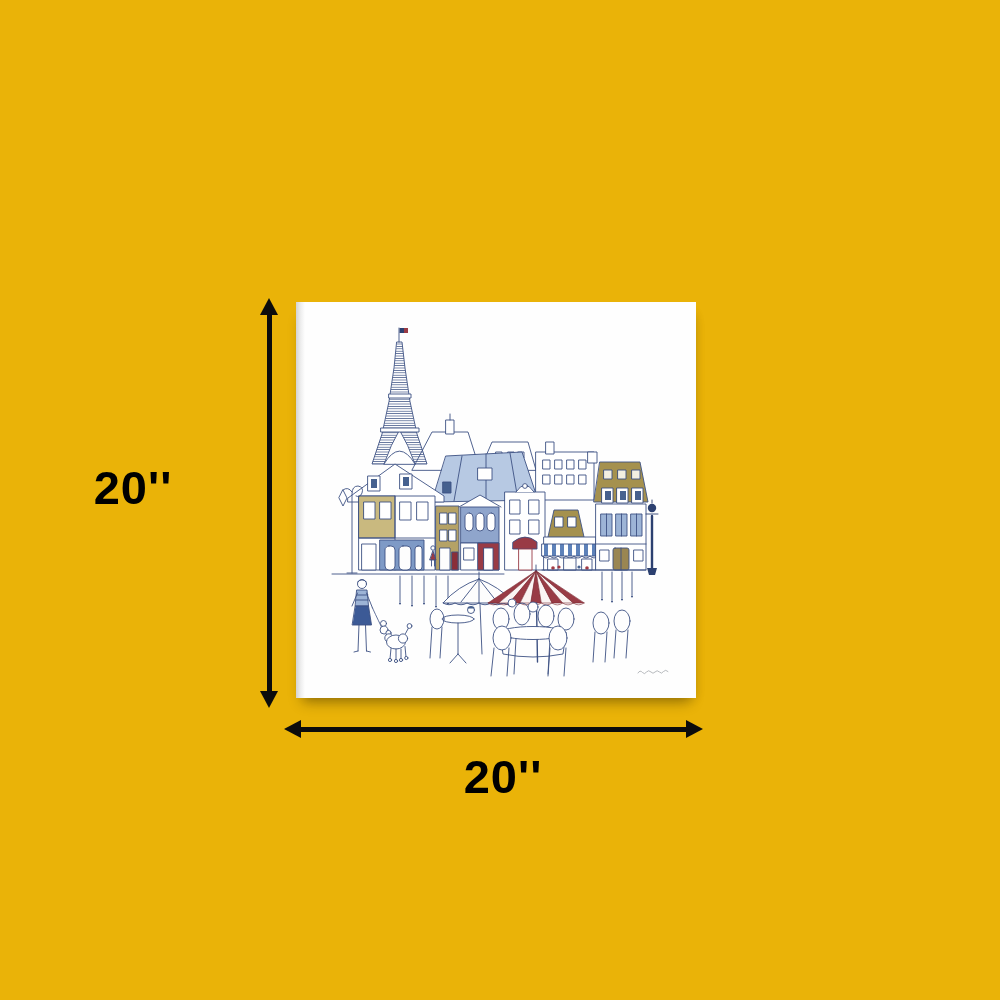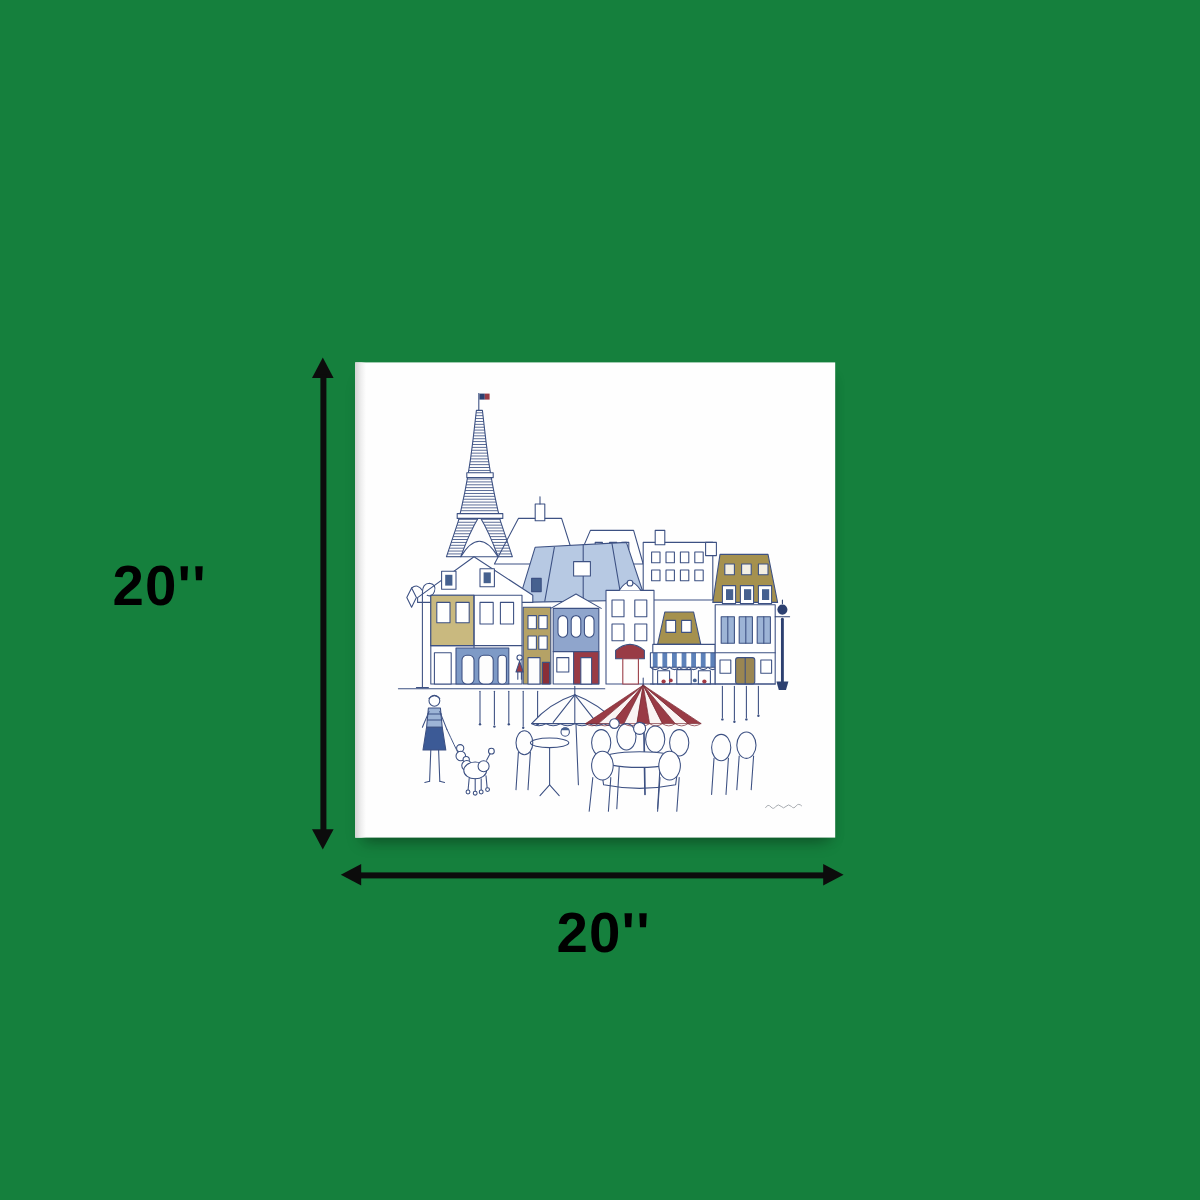--- a/index.html
+++ b/index.html
@@ -1,16 +1,16 @@
 <!DOCTYPE html>
 <html><head>
 <meta charset="utf-8">
 <style>
   html,body{margin:0;padding:0;background:#ffffff;}
-  .page{position:relative;width:1000px;height:1000px;background:#15803d;overflow:hidden;
+  .page{position:relative;width:1000px;height:1000px;background:#eab308;overflow:hidden;
         font-family:"Liberation Sans",sans-serif;}
   
   .canvas-print{position:absolute;left:296px;top:302px;width:400px;height:396px;background:#fefefe;
         box-shadow:0 10px 13px -6px rgba(0,0,0,.32), 4px 6px 10px -5px rgba(0,0,0,.12);}
   .canvas-print::before{content:"";position:absolute;left:0;top:0;bottom:0;width:9px;
         background:linear-gradient(to right,#d3d3d3,#efefef 55%,rgba(255,255,255,0));pointer-events:none;}
   .canvas-print svg{position:absolute;left:0;top:0;}
   
   .shaft-v{position:absolute;left:267px;top:312px;width:5px;height:381px;background:#0c0c0c;}
   .shaft-h{position:absolute;left:300px;top:727px;width:387px;height:5px;background:#0c0c0c;}

